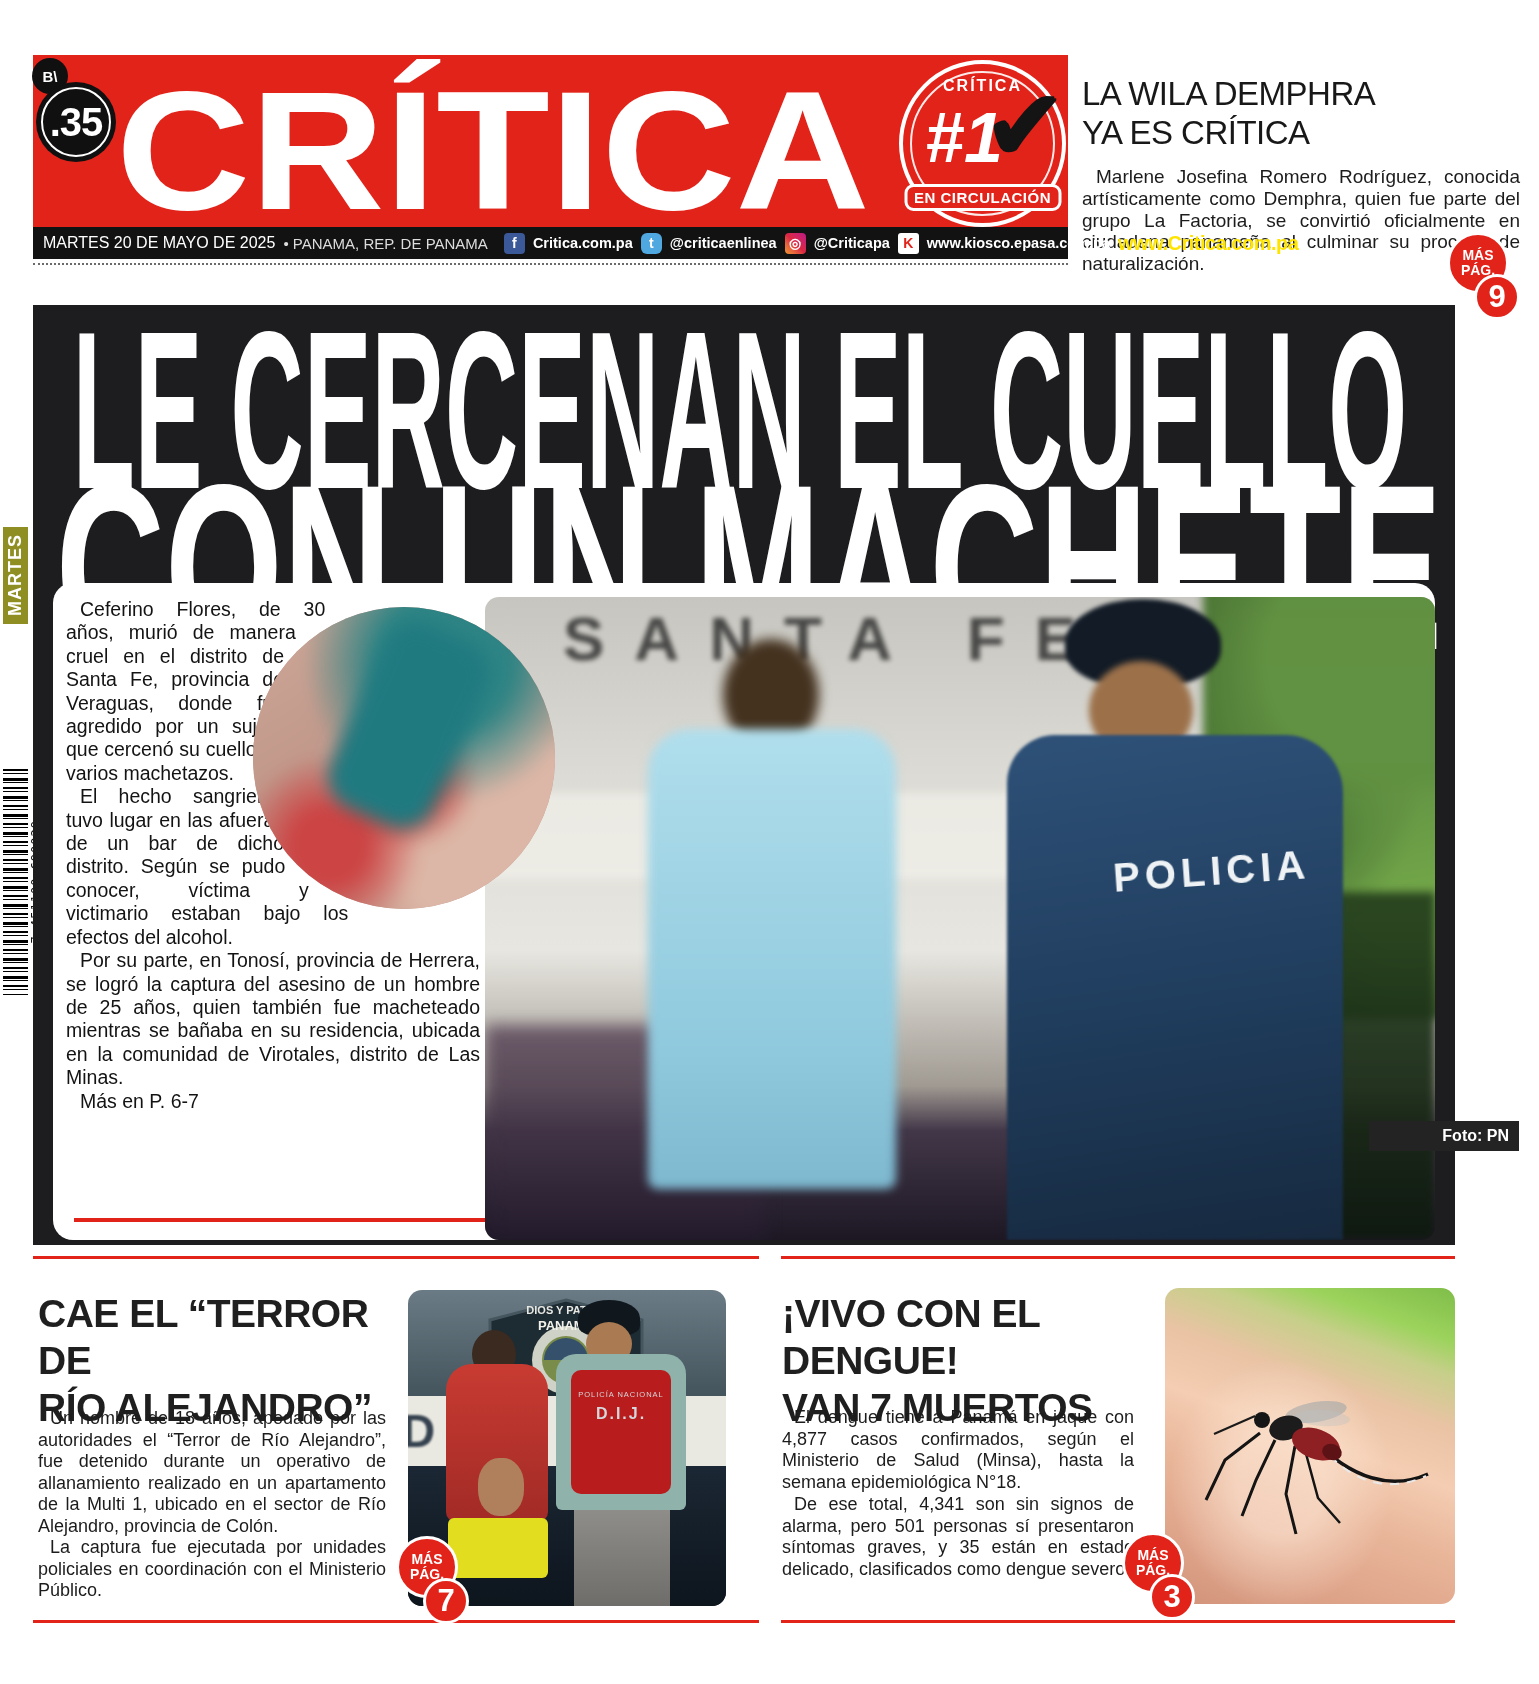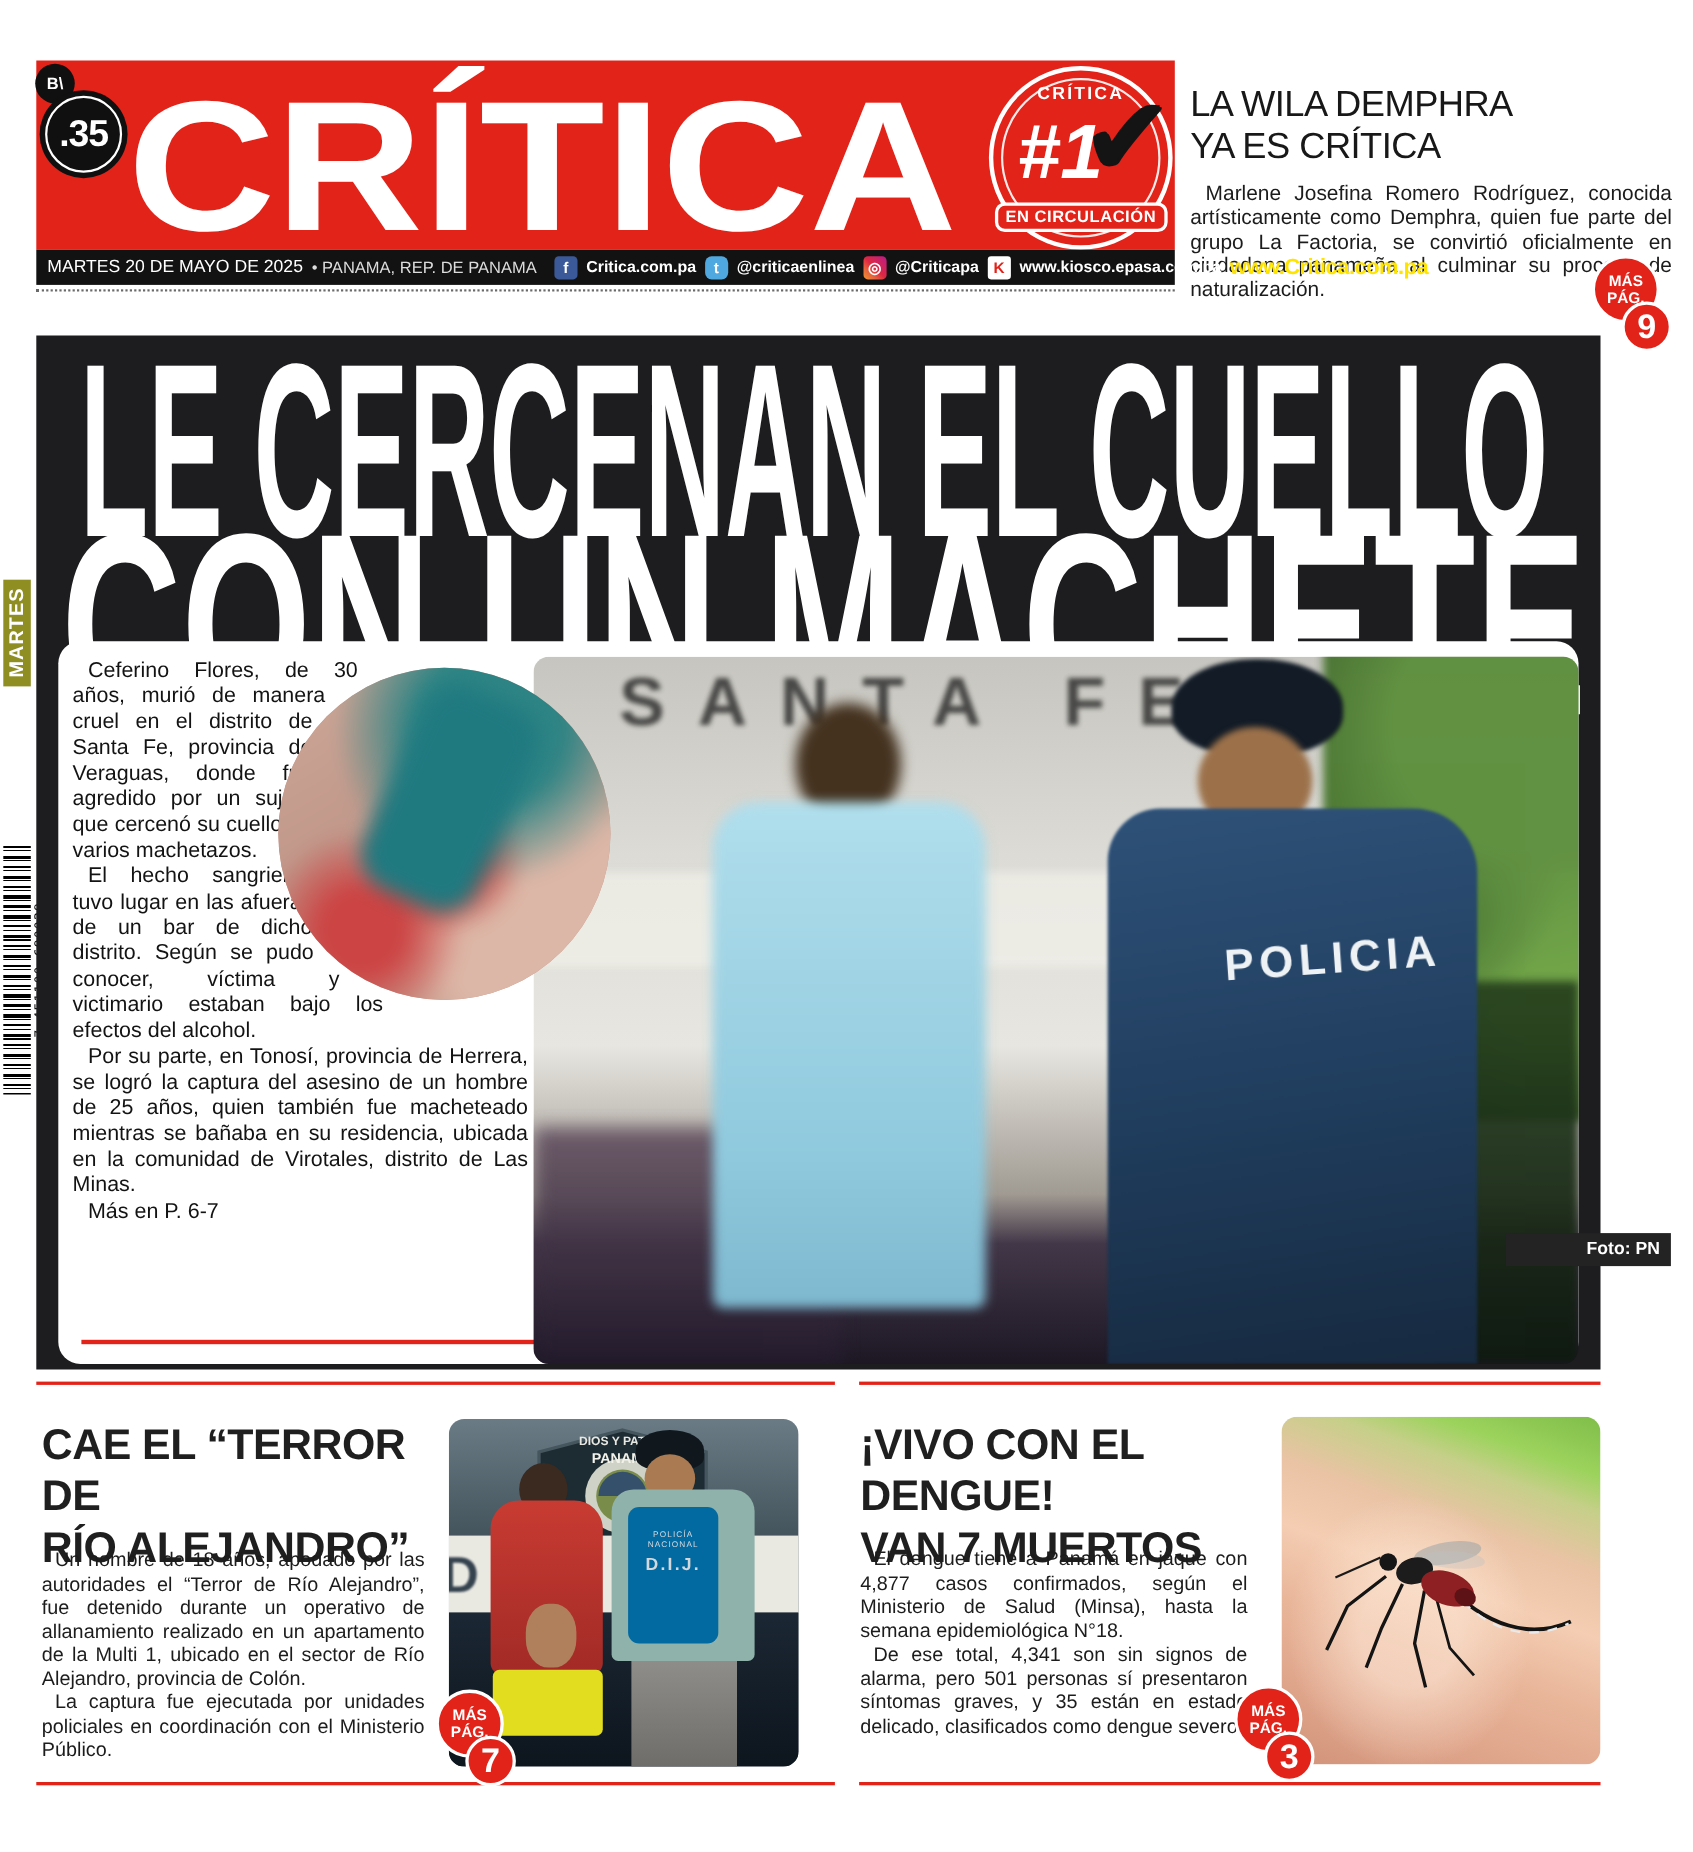--- a/index.html
+++ b/index.html
@@ -13,21 +13,21 @@
   .logo-svg { left:112px; top:64px; width:762px; height:152px; overflow:visible; }
   .logo-svg text { fill:#fff; font-family:"Liberation Sans",sans-serif; font-weight:bold; }
 
   .price { left:30px; top:56px; width:118px; height:110px; z-index:5; }
   .price-small { position:absolute; left:2px; top:2px; width:36px; height:36px; border-radius:50%;
     background:#101010; color:#fff; font-weight:bold; font-size:15px;
     display:flex; align-items:center; justify-content:center; }
   .price-big { position:absolute; left:6px; top:26px; width:80px; height:80px; border-radius:50%;
     background:#101010; color:#fff; display:flex; align-items:center; justify-content:center; }
   .price-big::after { content:""; position:absolute; inset:5px; border:2px solid #fff; border-radius:50%; }
-  .price-big span { font-weight:bold; font-size:34px; letter-spacing:-1px; }
+  .price-big span { font-weight:bold; font-size:40px; letter-spacing:-1px; }
 
   .circ-badge { left:899px; top:60px; width:167px; height:167px; z-index:4; }
   .cb-circle { position:absolute; inset:0; border-radius:50%; background:var(--red); border:4px solid #fff; }
   .cb-circle::after { content:""; position:absolute; inset:7px; border:2px solid #fff; border-radius:50%; opacity:.9; }
   .cb-top { position:absolute; top:17px; left:0; width:100%; text-align:center; color:#fff;
     font-weight:bold; font-size:16px; letter-spacing:2px; z-index:2; }
   .cb-rank { position:absolute; left:26px; top:38px; color:#fff; font-weight:bold; font-size:70px;
     font-style:italic; z-index:2; }
   .cb-check { position:absolute; right:0px; top:14px; color:#141414; font-size:100px; line-height:100px;
     z-index:3; text-shadow:2px 2px 0 #141414; }
@@ -158,21 +158,21 @@
     background:linear-gradient(180deg,#c83b32,#a22a26); border-radius:26px 26px 10px 10px; }
   .pl-hands { position:absolute; left:70px; top:168px; width:46px; height:58px; background:#b0805c;
     border-radius:45%; }
   .pl-shorts { position:absolute; left:40px; top:228px; width:100px; height:60px; background:#e3dd20;
     border-radius:6px; }
   .pl-cap { position:absolute; left:170px; top:10px; width:62px; height:36px; background:#10181e;
     border-radius:50% 50% 30% 30%; }
   .pl-off-head { position:absolute; left:178px; top:32px; width:46px; height:44px; background:#aa7b52; border-radius:50%; }
   .pl-off-shirt { position:absolute; left:148px; top:64px; width:130px; height:156px; background:#8fb2aa;
     border-radius:20px 20px 6px 6px; }
-  .pl-vest { position:absolute; left:163px; top:80px; width:82px; height:124px; background:#0369a1;
+  .pl-vest { position:absolute; left:163px; top:80px; width:100px; height:124px; background:#b91c1c;
     border-radius:10px; color:#d3d8dc; text-align:center; }
   .pl-vest-t1 { margin-top:20px; font-size:7.5px; letter-spacing:1px; }
   .pl-vest-t2 { margin-top:6px; font-size:16px; font-weight:bold; letter-spacing:2px; }
   .pl-pants { position:absolute; left:166px; top:220px; width:96px; height:96px;
     background:linear-gradient(180deg,#8e8d89,#6e6d69); }
 
   
   .photo-right { left:1165px; top:1288px; width:290px; height:316px; border-radius:14px; overflow:hidden; }
   .pr-bg { position:absolute; inset:0;
     background:

